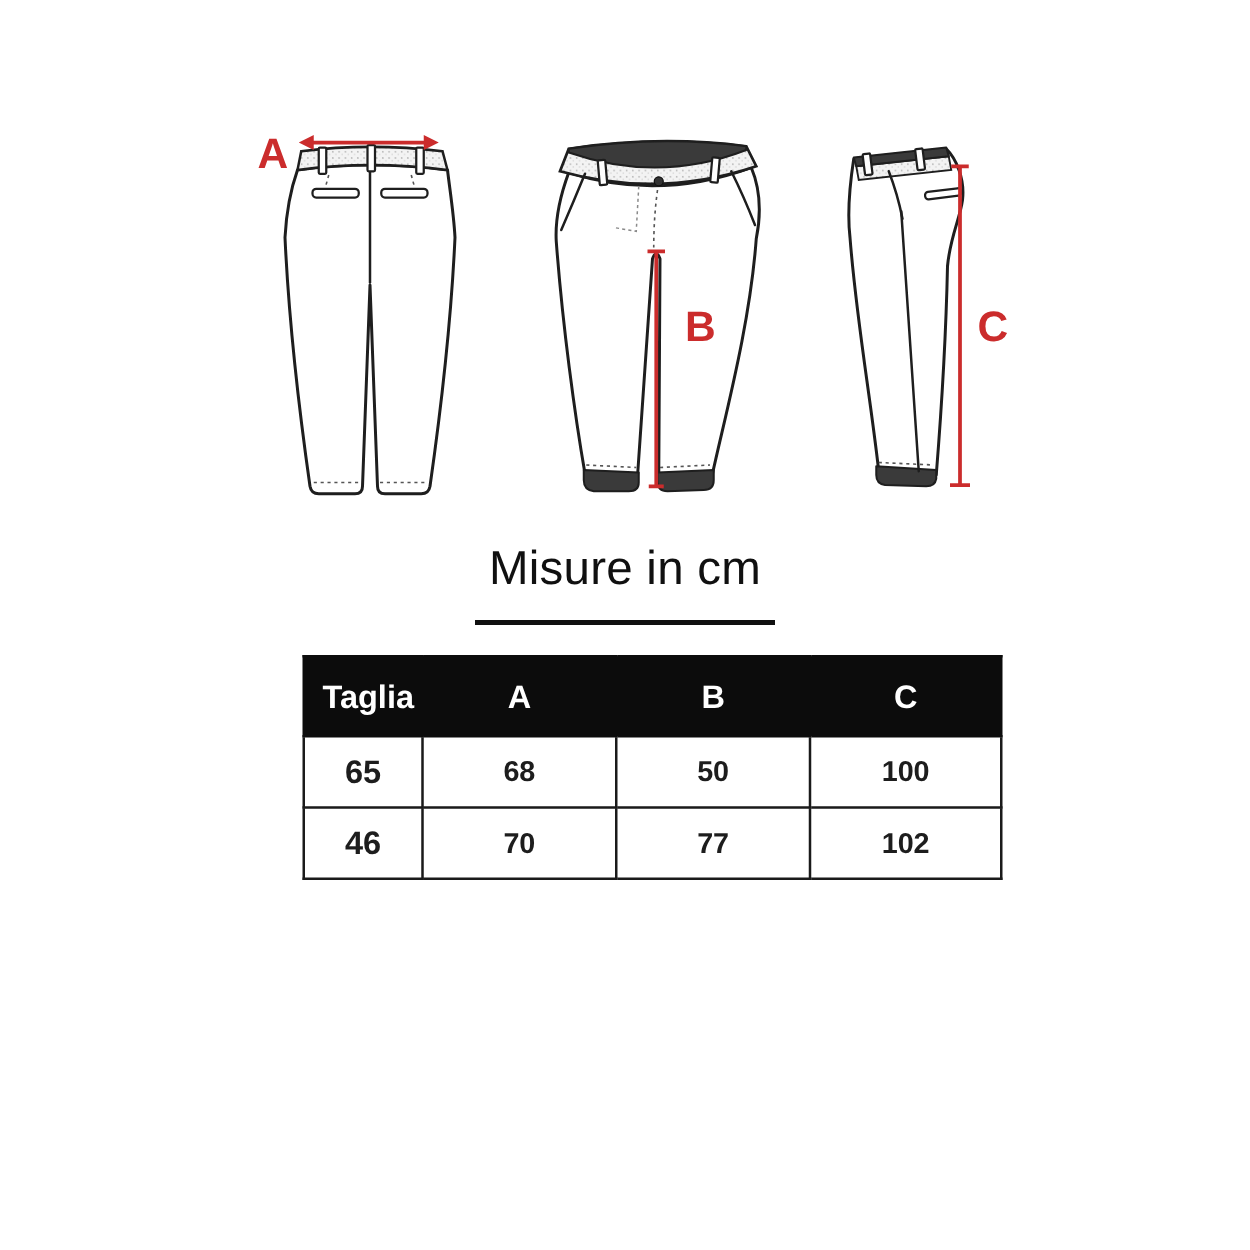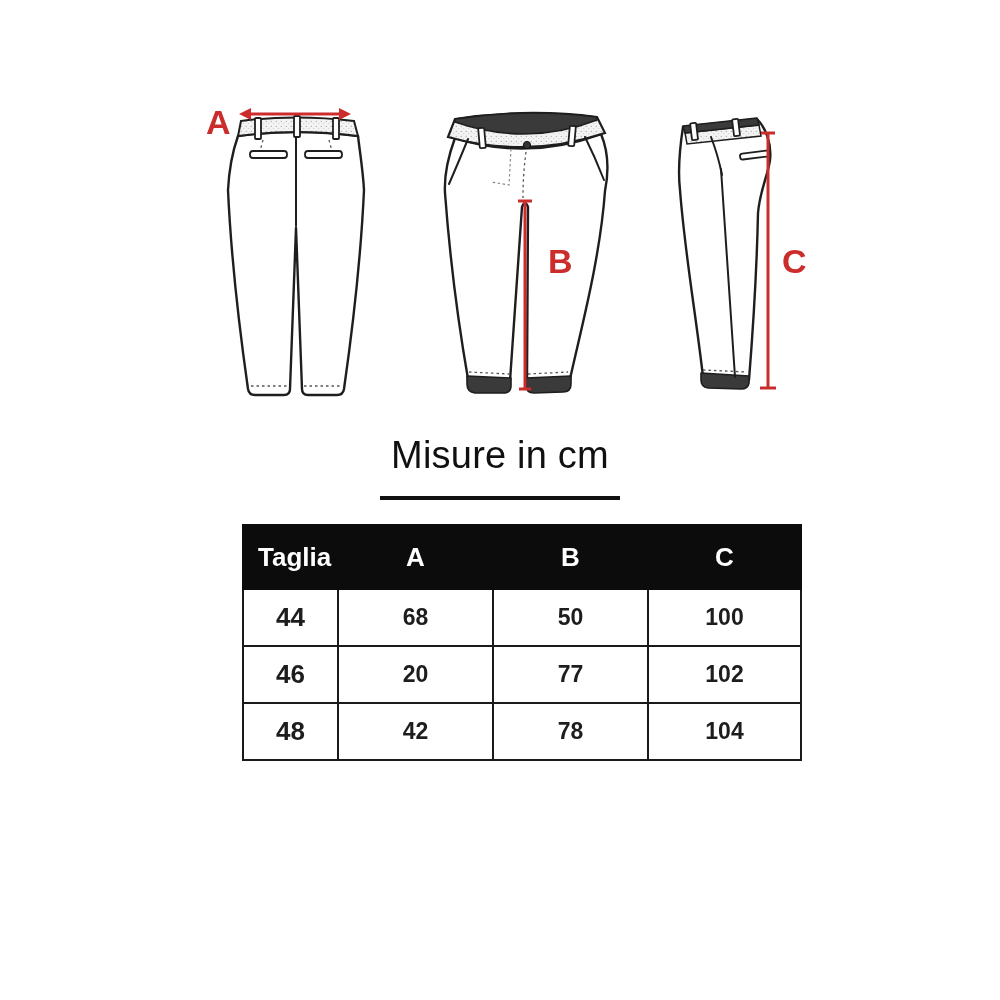--- a/index.html
+++ b/index.html
@@ -170,33 +170,27 @@
     <thead>
       <tr>
         <th class="taglia">Taglia</th>
         <th>A</th>
         <th>B</th>
         <th>C</th>
       </tr>
     </thead>
     <tbody>
       <tr>
-        <td class="size-col">44</td>
+        <td class="size-col">65</td>
         <td>68</td>
         <td>50</td>
         <td>100</td>
       </tr>
       <tr>
         <td class="size-col">46</td>
-        <td>20</td>
+        <td>70</td>
         <td>77</td>
         <td>102</td>
-      </tr>
-      <tr>
-        <td class="size-col">48</td>
-        <td>42</td>
-        <td>78</td>
-        <td>104</td>
       </tr>
     </tbody>
   </table>
 
 </div>
 
 </body></html>

